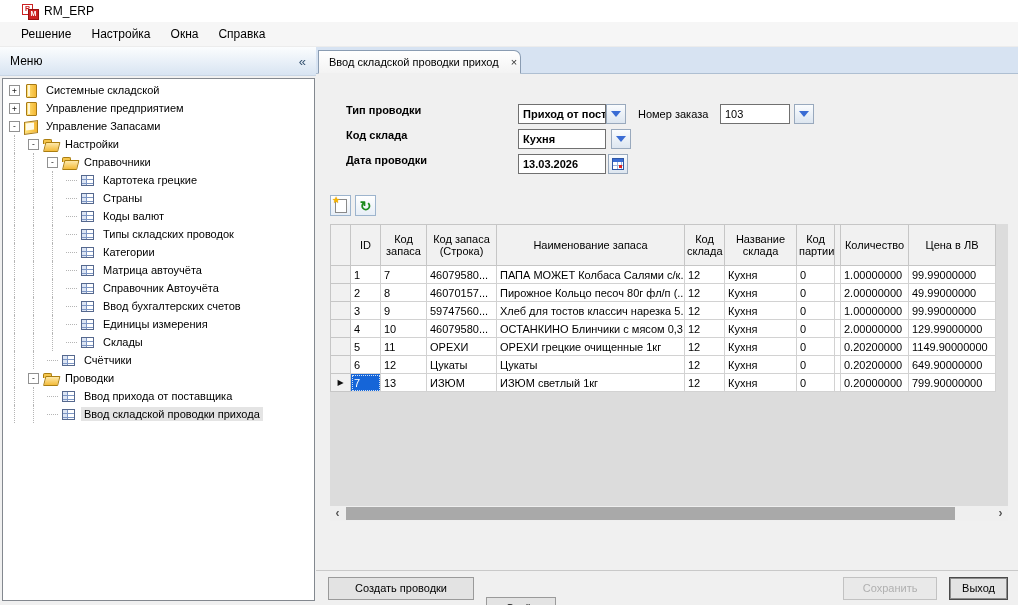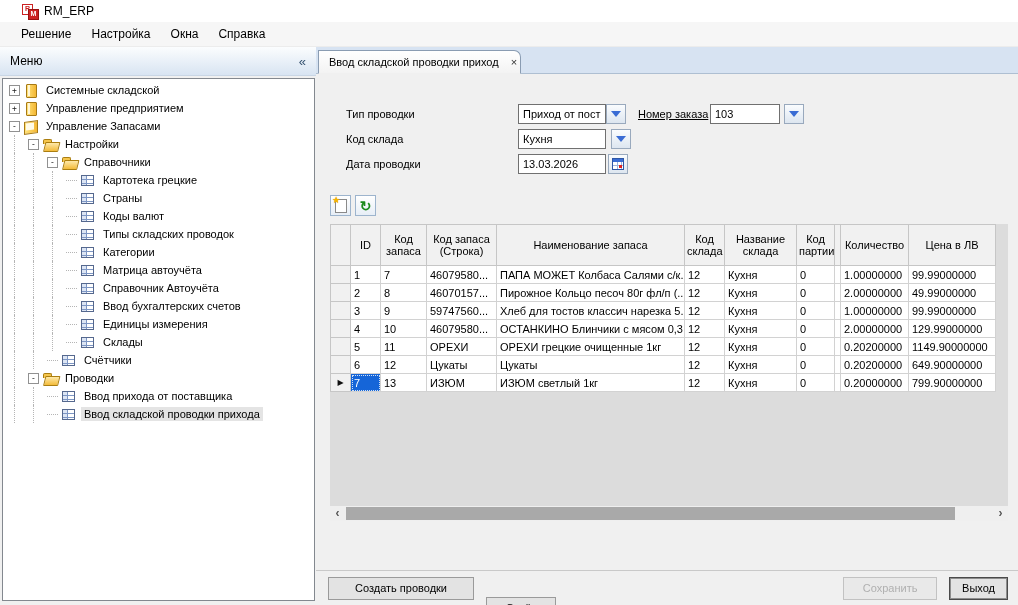--- a/index.html
+++ b/index.html
@@ -54,37 +54,37 @@
   
   .main{flex:1;display:flex;flex-direction:column;min-width:0;}
   .tabstrip{height:26px;background:#d7e3f2;display:flex;align-items:flex-end;padding-left:2px;border-bottom:1px solid #aebfd2;}
   .tab{height:22px;display:flex;align-items:center;gap:12px;padding:0 3px 0 10px;margin-bottom:-1px;
        border:1px solid #8a9cb2;border-bottom:1px solid #f0f0f0;border-radius:0 7px 0 0;
        background:linear-gradient(#ffffff,#f3f3f3);font-size:11px;z-index:2;position:relative;}
   .tab-close{font-size:11px;color:#333;cursor:default;}
   .content{flex:1;background:#f0f0f0;display:flex;flex-direction:column;position:relative;}
   
   .form{margin:30px 0 0 30px;position:relative;height:71px;flex:none;}
-  .frow{display:flex;align-items:center;height:20px;margin-bottom:5px;}
+  .frow{display:flex;height:20px;margin-bottom:5px;font-weight:bold;}
   .flabel{width:172px;font-size:11px;flex:none;}
   .cinput{box-sizing:border-box;width:88px;height:20px;border:1px solid #707070;background:#fff;
        font-size:11px;display:flex;align-items:center;padding:0 4px;overflow:hidden;white-space:nowrap;}
   .cbtn{box-sizing:border-box;width:20px;height:20px;border:1px solid #99a9bd;flex:none;
        background:linear-gradient(#fafcfe,#dde6f0);display:flex;align-items:center;justify-content:center;}
   .gap5{margin-left:5px;} .gap2{margin-left:2px;} .gap4{margin-left:4px;}
   .darrow{width:0;height:0;border-left:5px solid transparent;border-right:5px solid transparent;border-top:6px solid #3a6cd4;}
   .cal{width:12px;height:12px;box-sizing:border-box;border:1px solid #2f57a5;position:relative;
        background:
         linear-gradient(#3a6cd4,#3a6cd4) 0 0/100% 3px no-repeat,
         linear-gradient(#9db4dd,#9db4dd) 0 6px/100% 1px no-repeat,
         linear-gradient(#9db4dd,#9db4dd) 4px 3px/1px 100% no-repeat,
         linear-gradient(#9db4dd,#9db4dd) 8px 3px/1px 100% no-repeat,#fff;}
   .cal::after{content:'';position:absolute;right:1px;bottom:1px;width:3px;height:3px;background:#d22;}
   .fright{position:absolute;left:292px;top:0;display:flex;align-items:center;height:20px;}
-  .fright .flabel{width:72px;text-decoration:underline;}
+  .fright .flabel{width:82px;}
   .fright .cinput{width:70px;}
   
   .toolbar{margin:20px 0 0 14px;display:flex;gap:4px;flex:none;}
   .tbtn{width:21px;height:21px;box-sizing:border-box;border:1px solid #9db4cd;position:relative;
        background:linear-gradient(#ffffff,#e7eef6);display:flex;align-items:center;justify-content:center;}
   .page{width:10px;height:12px;background:#fff;border:1px solid #8a8a8a;position:relative;}
   .star{position:absolute;top:0px;left:1px;color:#f7b500;font-size:9px;line-height:9px;text-shadow:0 0 1px #c98700;}
   .refresh{color:#1c8a1c;font-size:14px;font-weight:bold;line-height:14px;}
   
   .gridwrap{margin:8px 0 0 14px;width:678px;height:297px;background:#dcdcdc;display:flex;flex-direction:column;flex:none;}

